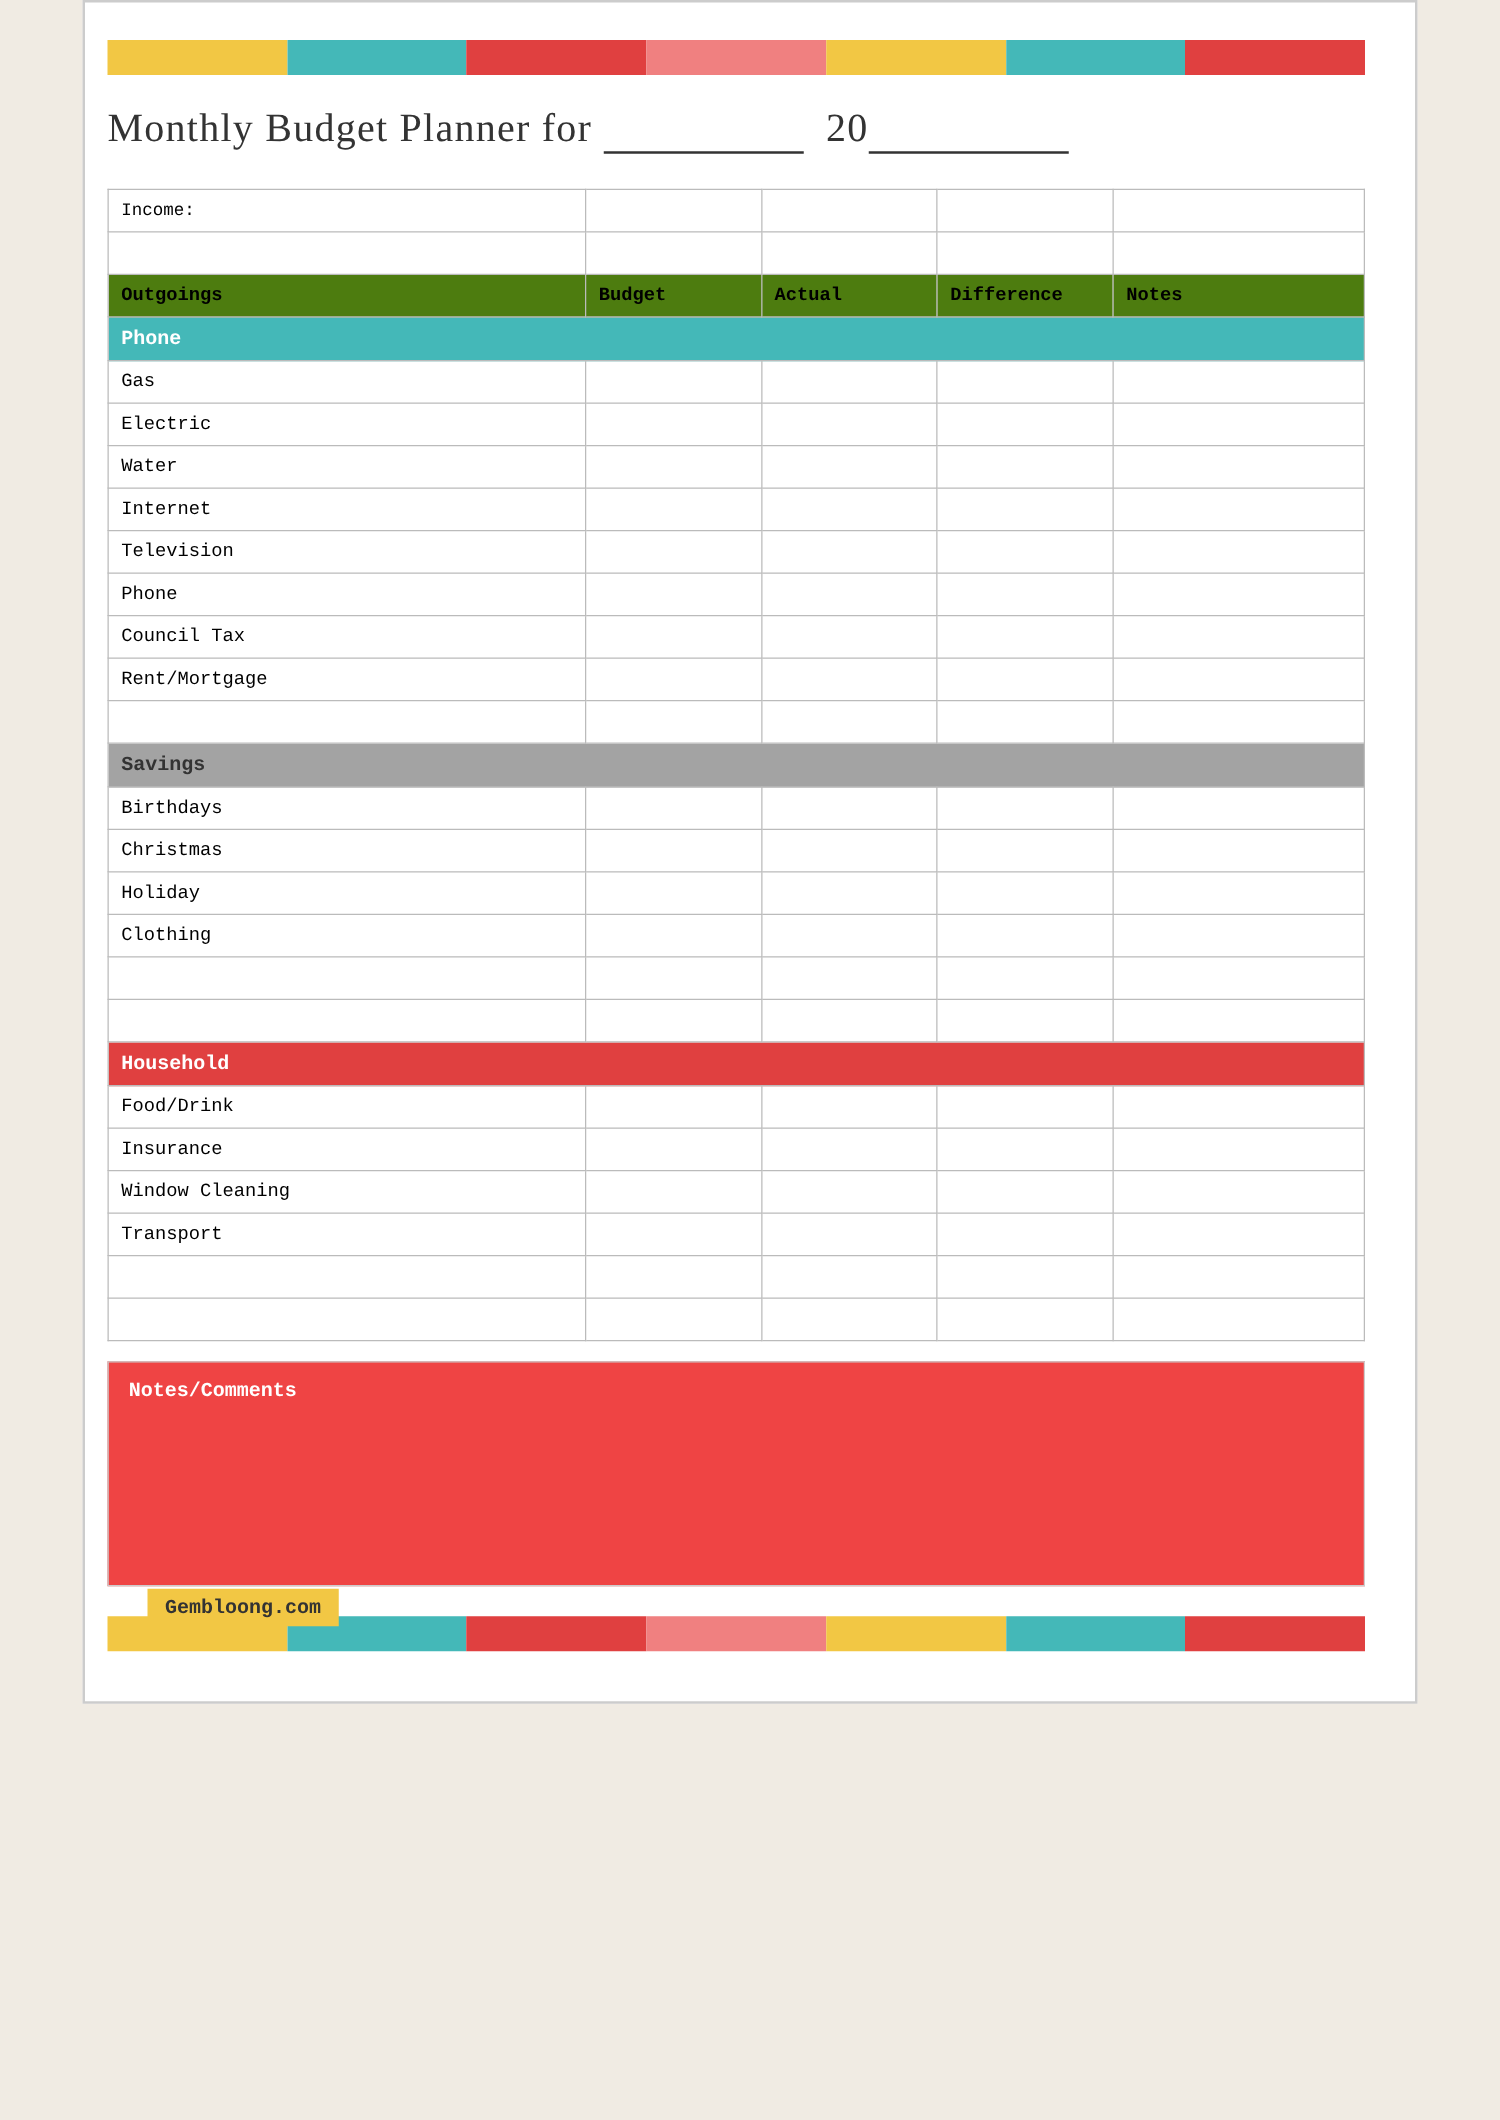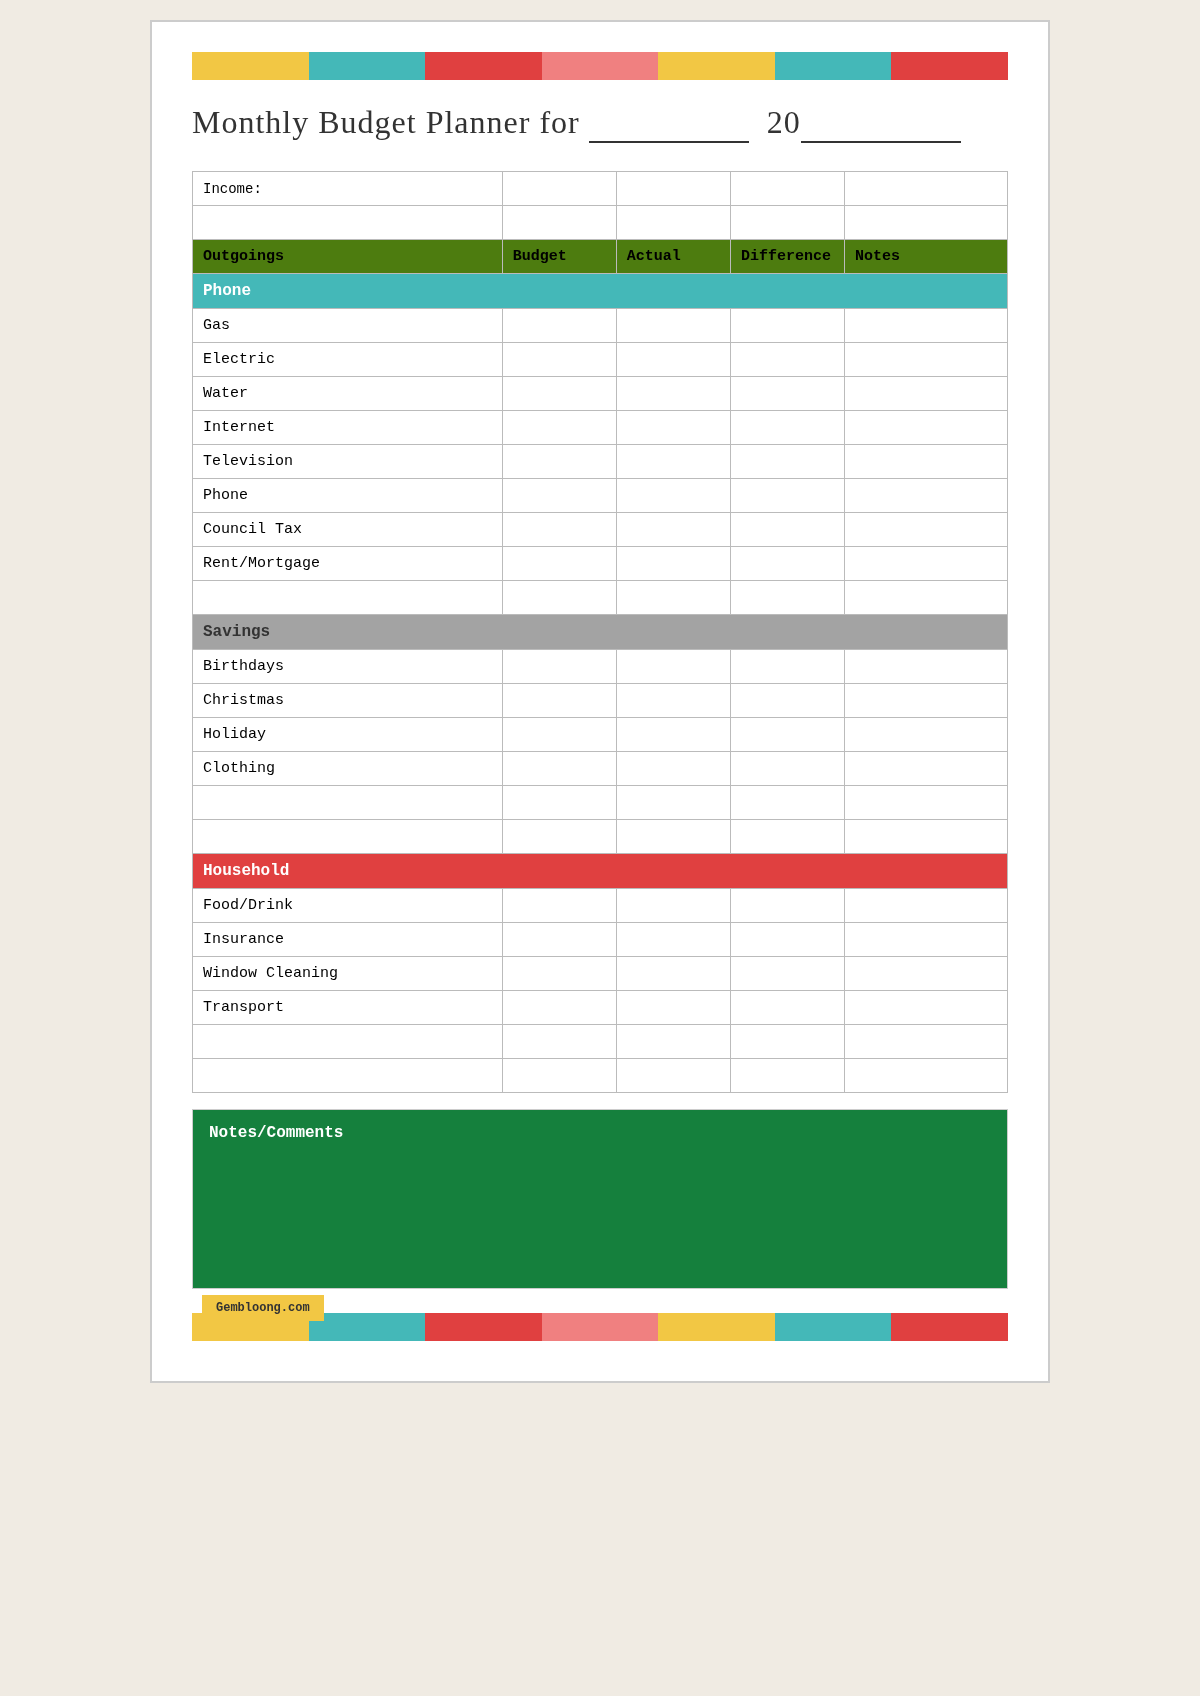--- a/index.html
+++ b/index.html
@@ -7,24 +7,23 @@
     body {
       background: #f0ebe3;
       display: flex;
       justify-content: center;
       align-items: flex-start;
       min-height: 100vh;
       font-family: 'Courier New', Courier, monospace;
     }
 
     .page {
-      width: 900px;
+      width: 1068px;
       background: #fff;
-      margin: 20px;
-      padding: 30px 40px 40px 40px;
+      padding: 30px 40px 40px 18px;
       border: 2px solid #ccc;
       position: relative;
     }
 
     
     .color-bar-top {
       display: flex;
       gap: 0;
       margin-bottom: 24px;
       height: 28px;
@@ -96,41 +95,41 @@
     }
 
     .bills-header td { background: #44b8b8; }
     .savings-header td { background: #a3a3a3; color: #333; }
     .household-header td { background: #e04040; }
 
     .empty-row td { height: 34px; }
 
     .notes-section {
       margin-top: 16px;
-      background: #15803d;
+      background: #ef4444;
       border: 1px solid #ccc;
       padding: 14px 16px;
       min-height: 180px;
     }
 
     .notes-title {
       font-size: 16px;
       font-weight: bold;
       color: #fff;
       font-family: 'Courier New', Courier, monospace;
       margin-bottom: 8px;
     }
 
     .watermark {
       position: absolute;
       bottom: 60px;
       left: 50px;
       background: #f2c744;
       padding: 6px 14px;
-      font-size: 12px;
+      font-size: 16px;
       font-family: 'Courier New', Courier, monospace;
       color: #333;
       font-weight: bold;
     }
 
     .income-label td {
       font-size: 14px;
     }
   </style>
 </head>

